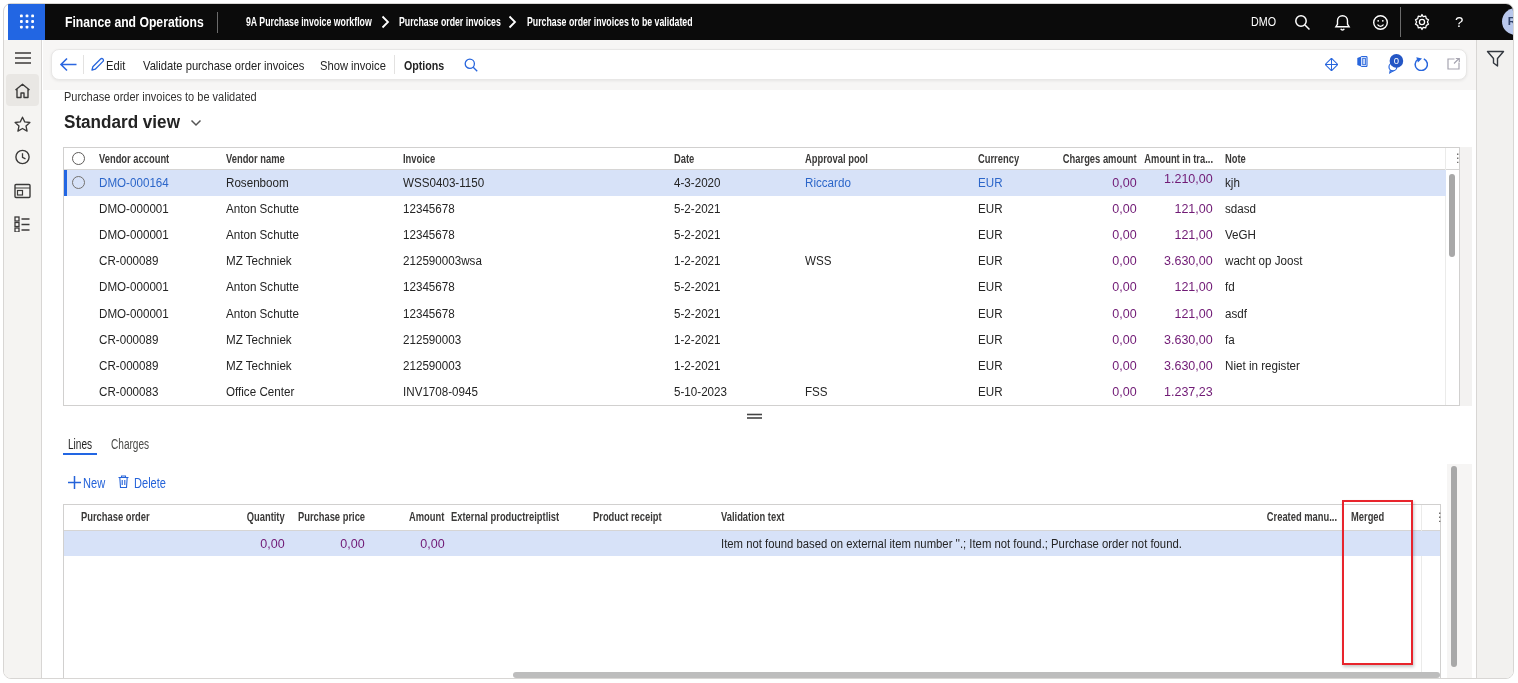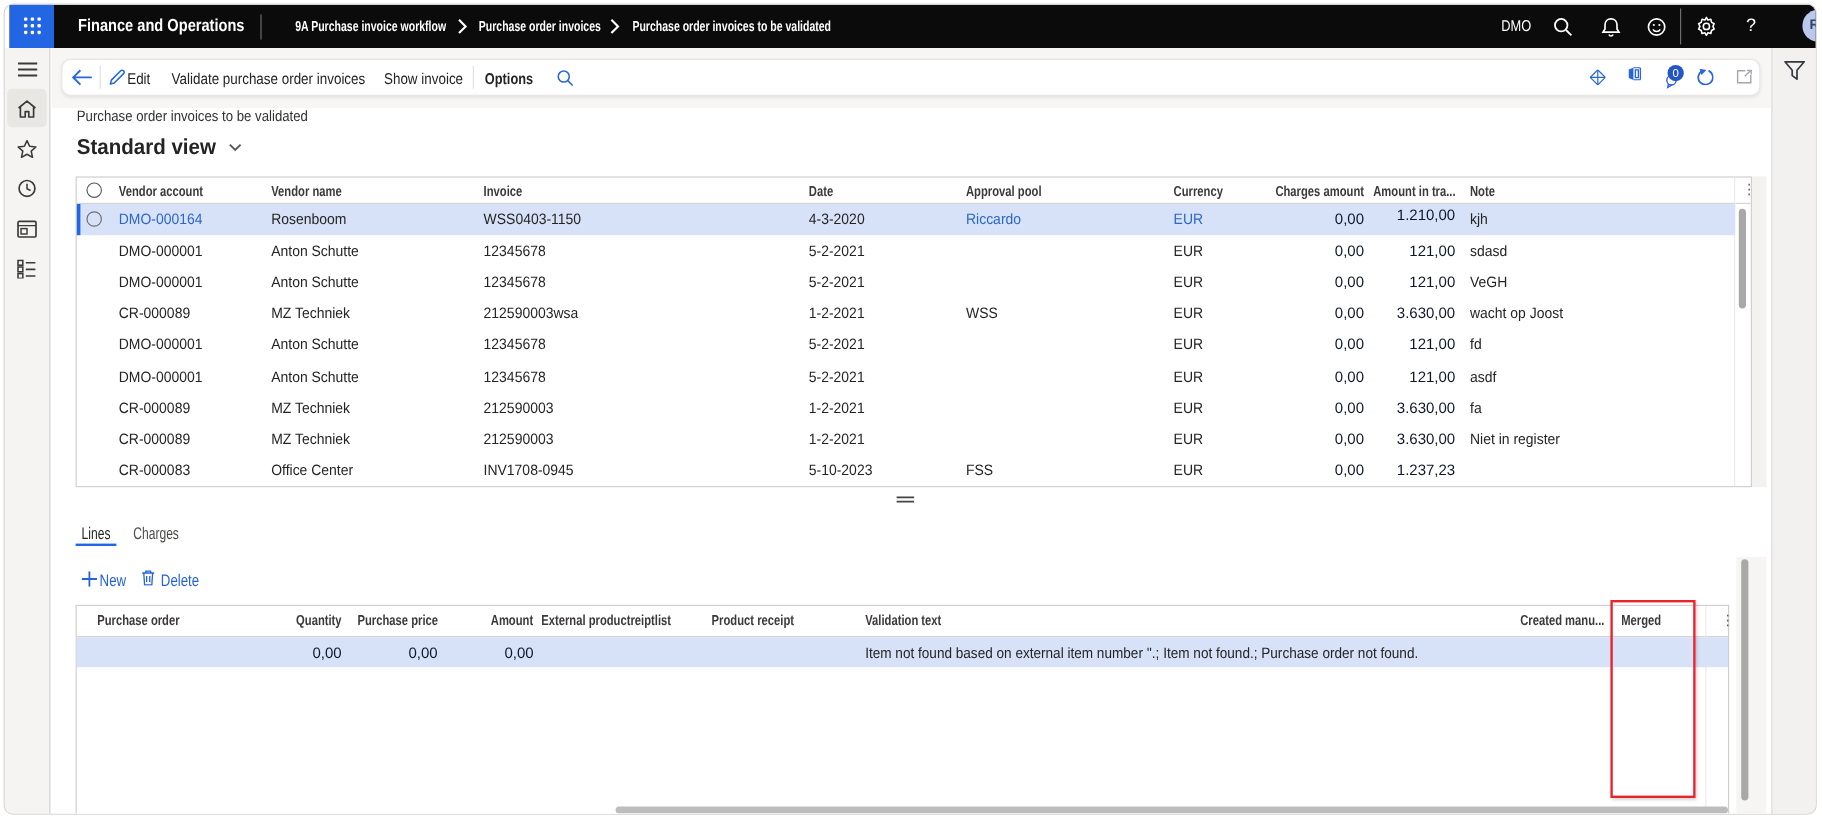--- a/index.html
+++ b/index.html
@@ -27,21 +27,21 @@
   .aptext { position:absolute; top:17.5px; font-size:13px; color:#242424; transform:scaleX(0.86); transform-origin:0 50%; white-space:nowrap; }
   .apsep { position:absolute; top:15px; width:1px; height:19px; background:#e3e2e1; }
   
   #lbl1 { position:absolute; left:21px; top:50px; font-size:12.5px; color:#323130; transform:scaleX(0.88); transform-origin:0 50%; white-space:nowrap; }
   #h1 { position:absolute; left:21px; top:72px; font-size:18px; font-weight:bold; color:#242424; transform:scaleX(0.95); transform-origin:0 50%; white-space:nowrap; }
   
   .grid { position:absolute; background:#fff; border:1px solid #d1d0cf; }
   .gh { font-size:12px; font-weight:bold; color:#3b3a39; position:absolute; white-space:nowrap; transform:scaleX(0.78); transform-origin:0 50%; }
   .ghr { font-size:12px; font-weight:bold; color:#3b3a39; position:absolute; white-space:nowrap; transform:scaleX(0.78); transform-origin:100% 50%; }
   .gc { font-size:12.5px; color:#242424; position:absolute; white-space:nowrap; transform:scaleX(0.93); transform-origin:0 50%; }
-  .gn { font-size:12.5px; color:#0f172a; position:absolute; white-space:nowrap; }
+  .gn { font-size:12.5px; color:#701a75; position:absolute; white-space:nowrap; }
   .blue { color:#2c66c9; }
   .rowsel { position:absolute; background:#d7e2f8; }
   .radio { position:absolute; width:13px; height:13px; border:1.4px solid #73716f; border-radius:50%; background:transparent; }
   .thumb { position:absolute; background:#a8a8a8; border-radius:4px; }
   .vline { position:absolute; width:1px; background:#ebebea; }
   #redrect { position:absolute; border:2px solid #e8242c; box-shadow:1px 2px 3px rgba(0,0,0,0.22); }
 </style>
 </head>
 <body>
 <div id="win">

